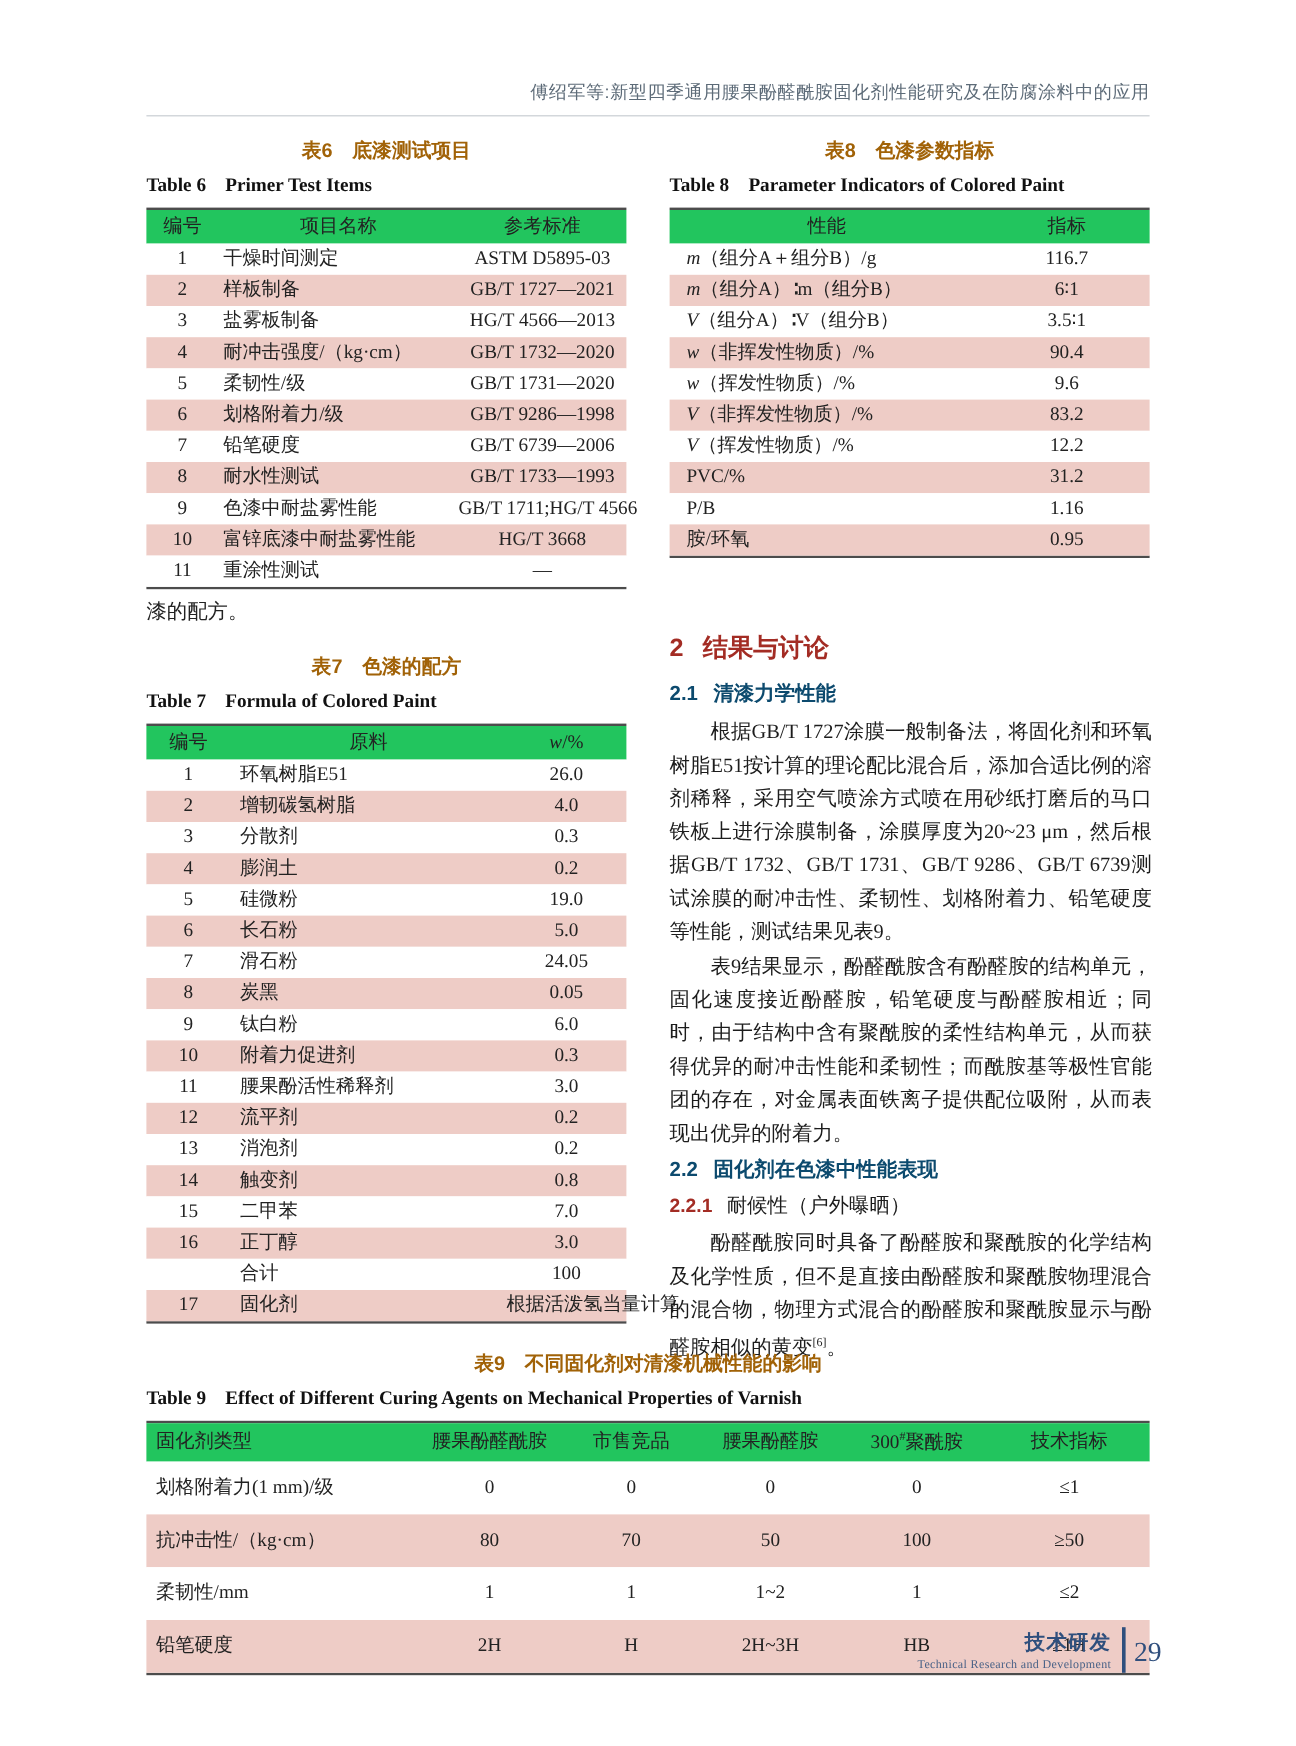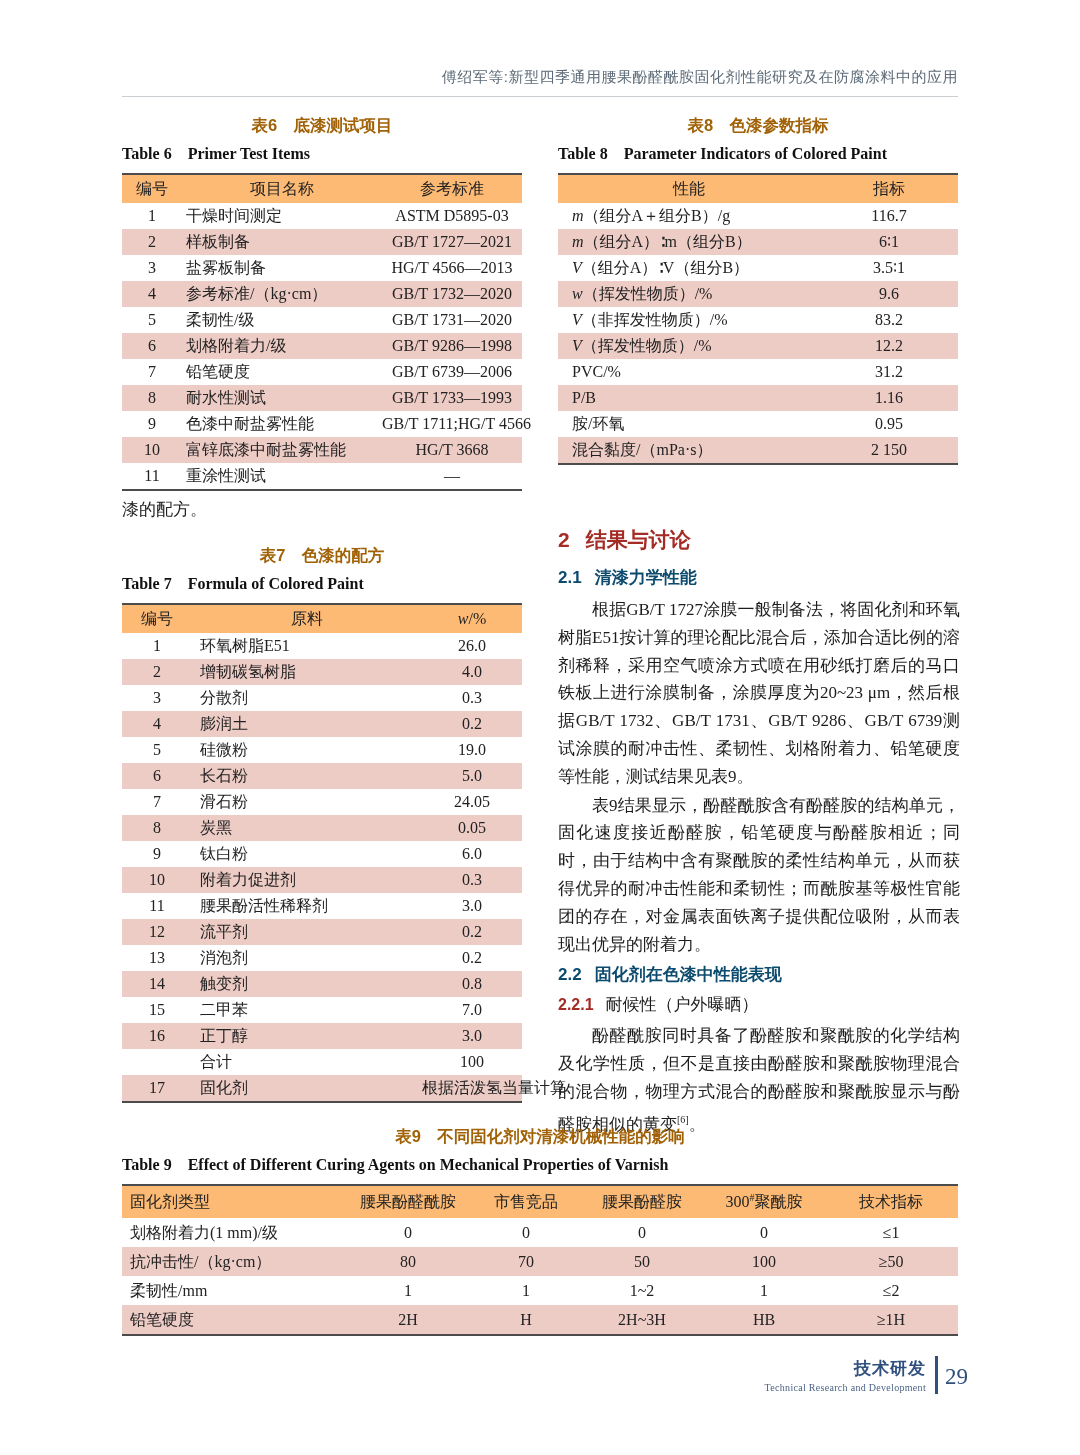--- a/index.html
+++ b/index.html
@@ -27,36 +27,36 @@
   }
   .cap-en {
     text-align:left; font-family:"Liberation Serif","DejaVu Serif",serif;
     font-weight:bold; font-size:16px; color:#111; margin-bottom:8px;
   }
   .table {
     width:100%; border-top:2px solid #4c4c4c; border-bottom:2px solid #4c4c4c;
     font-size:16px;
   }
   .tr { display:grid; align-items:center; height:26px; background:#ffffff; }
-  .tr.thead { height:28px; background:#fdba74; }
+  .tr.thead { height:28px; background:#22c55e; }
   .tr .td { text-align:center; white-space:nowrap; line-height:1; }
   
   .table .tr:not(.thead):nth-of-type(odd) { background:#eeccc6; }
   .table .tr:not(.thead):nth-of-type(even) { background:#ffffff; }
   
   .t6 .tr { grid-template-columns:60px 200px 140px; }
   .t6 .tr:not(.thead) .td:nth-child(2) { text-align:left; padding-left:4px; }
   
   .t7 .tr { grid-template-columns:70px 230px 100px; }
   .t7 .tr:not(.thead) .td:nth-child(2) { text-align:left; padding-left:8px; }
   
   .t8 .tr { grid-template-columns:262px 138px; }
   .t8 .tr:not(.thead) .td:nth-child(1) { text-align:left; padding-left:14px; }
   
-  .t9 .tr { height:29px; grid-template-columns:222px 128px 108px 124px 120px 134px; }
+  .t9 .tr { height:44px; grid-template-columns:222px 128px 108px 124px 120px 134px; }
   .t9 .tr.thead { height:32px; }
   .t9 .tr .td:nth-child(1) { text-align:left; padding-left:8px; }
   .td i { font-style:italic; font-family:"Liberation Serif","DejaVu Serif",serif; }
   .td sup { font-size:10px; vertical-align:super; }
   
   .left-note {
     position:absolute; left:122px; top:498px; width:400px;
     font-size:17px; color:#222;
   }
   
@@ -126,21 +126,21 @@
         <div class="td">样板制备</div>
         <div class="td">GB/T 1727—2021</div>
       </div>
       <div class="tr">
         <div class="td">3</div>
         <div class="td">盐雾板制备</div>
         <div class="td">HG/T 4566—2013</div>
       </div>
       <div class="tr">
         <div class="td">4</div>
-        <div class="td">参考标准/（kg·cm）</div>
+        <div class="td">耐冲击强度/（kg·cm）</div>
         <div class="td">GB/T 1732—2020</div>
       </div>
       <div class="tr">
         <div class="td">5</div>
         <div class="td">柔韧性/级</div>
         <div class="td">GB/T 1731—2020</div>
       </div>
       <div class="tr">
         <div class="td">6</div>
         <div class="td">划格附着力/级</div>
@@ -188,20 +188,24 @@
       </div>
       <div class="tr">
         <div class="td"><i>m</i>（组分A）∶m（组分B）</div>
         <div class="td">6∶1</div>
       </div>
       <div class="tr">
         <div class="td"><i>V</i>（组分A）∶V（组分B）</div>
         <div class="td">3.5∶1</div>
       </div>
       <div class="tr">
+        <div class="td"><i>w</i>（非挥发性物质）/%</div>
+        <div class="td">90.4</div>
+      </div>
+      <div class="tr">
         <div class="td"><i>w</i>（挥发性物质）/%</div>
         <div class="td">9.6</div>
       </div>
       <div class="tr">
         <div class="td"><i>V</i>（非挥发性物质）/%</div>
         <div class="td">83.2</div>
       </div>
       <div class="tr">
         <div class="td"><i>V</i>（挥发性物质）/%</div>
         <div class="td">12.2</div>
@@ -210,24 +214,20 @@
         <div class="td">PVC/%</div>
         <div class="td">31.2</div>
       </div>
       <div class="tr">
         <div class="td">P/B</div>
         <div class="td">1.16</div>
       </div>
       <div class="tr">
         <div class="td">胺/环氧</div>
         <div class="td">0.95</div>
-      </div>
-      <div class="tr">
-        <div class="td">混合黏度/（mPa·s）</div>
-        <div class="td">2 150</div>
       </div>
     </div>
 </div>
 
 <div class="left-note">漆的配方。</div>
 
 <div class="tbl-block" style="left:122px; top:545px; width:400px;">
   <div class="cap-zh">表7　色漆的配方</div>
   <div class="cap-en">Table 7　Formula of Colored Paint</div>
   <div class="table t7">

